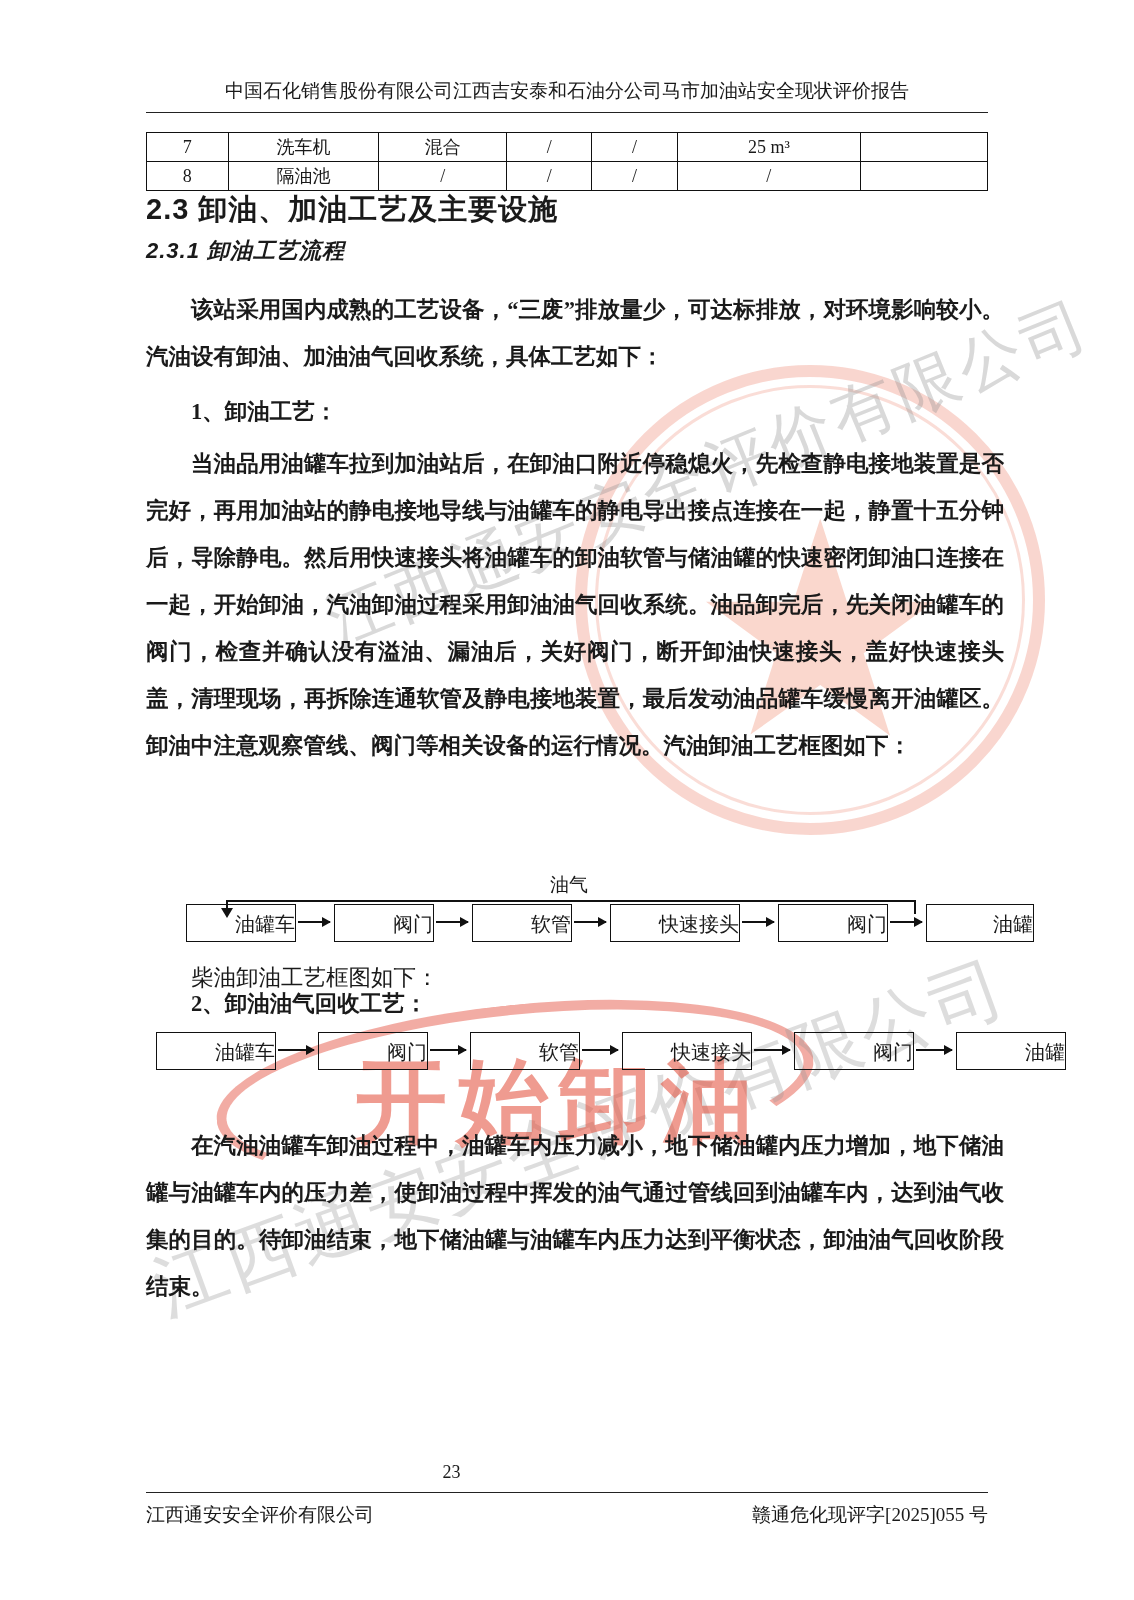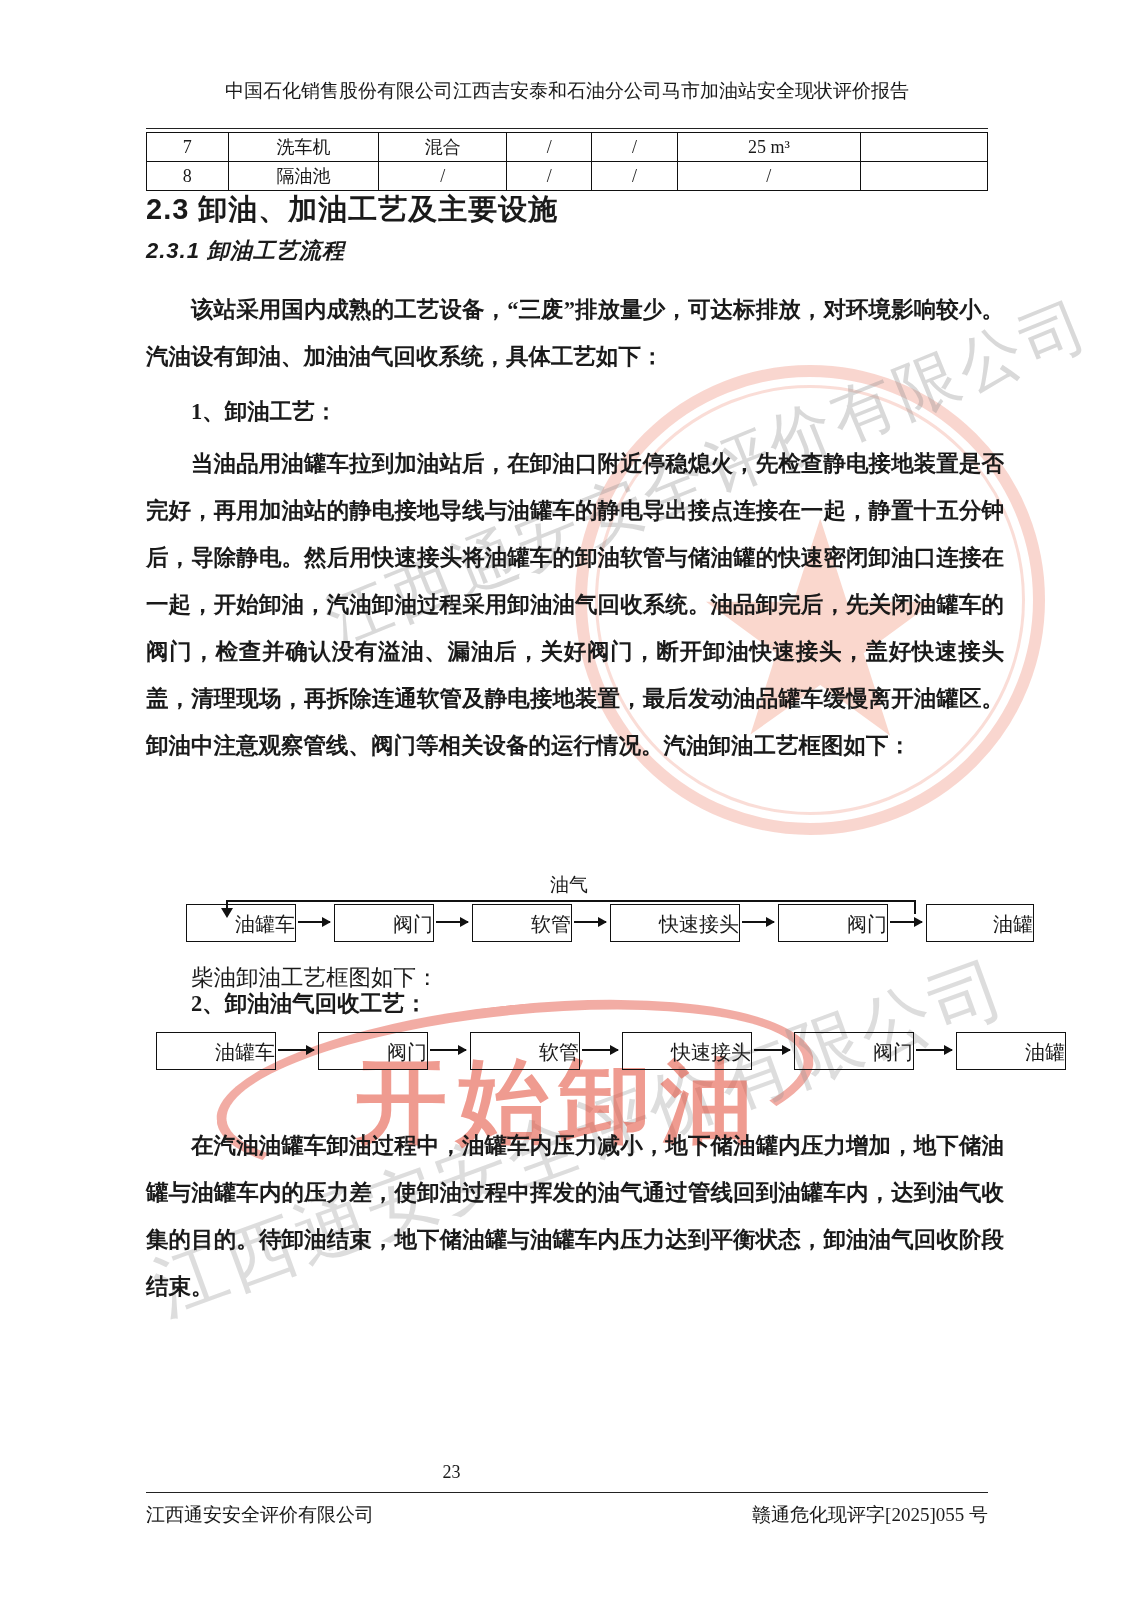--- a/index.html
+++ b/index.html
@@ -104,21 +104,21 @@
   }
 
   
   .doc-header {
     position: absolute;
     left: 146px;
     top: 78px;
     width: 842px;
     text-align: center;
     font-size: 19px;
-    padding-bottom: 24px;
+    padding-bottom: 8px;
     border-bottom: 1.5px solid #222;
   }
 
   
   .tbl {
     position: absolute;
     left: 146px;
     top: 132px;
     width: 842px;
     border-collapse: collapse;

